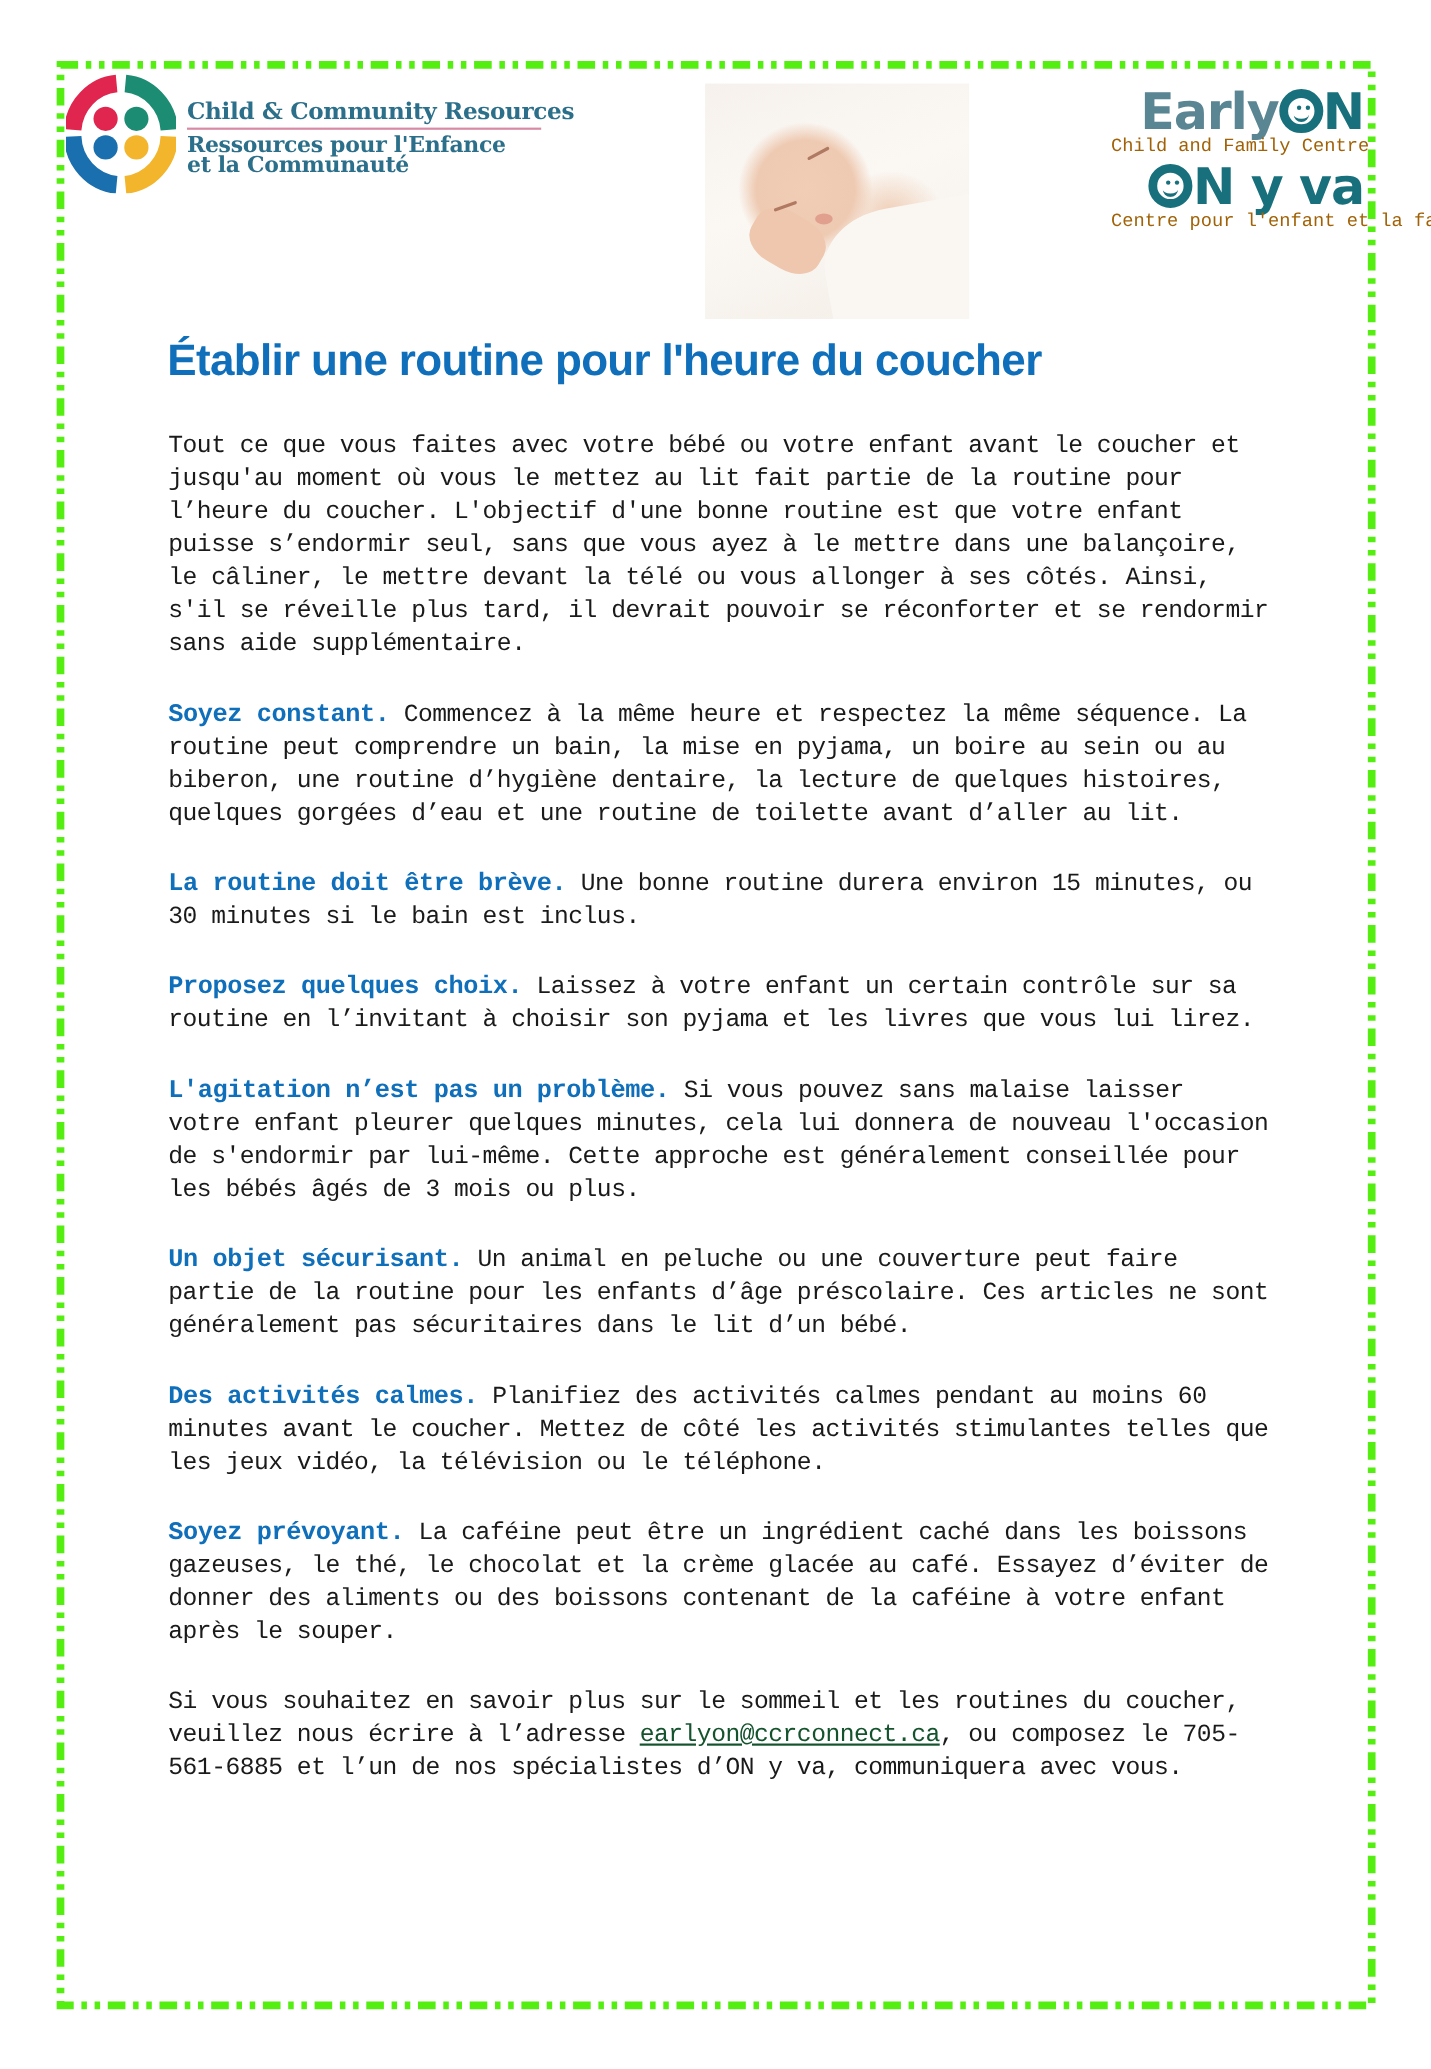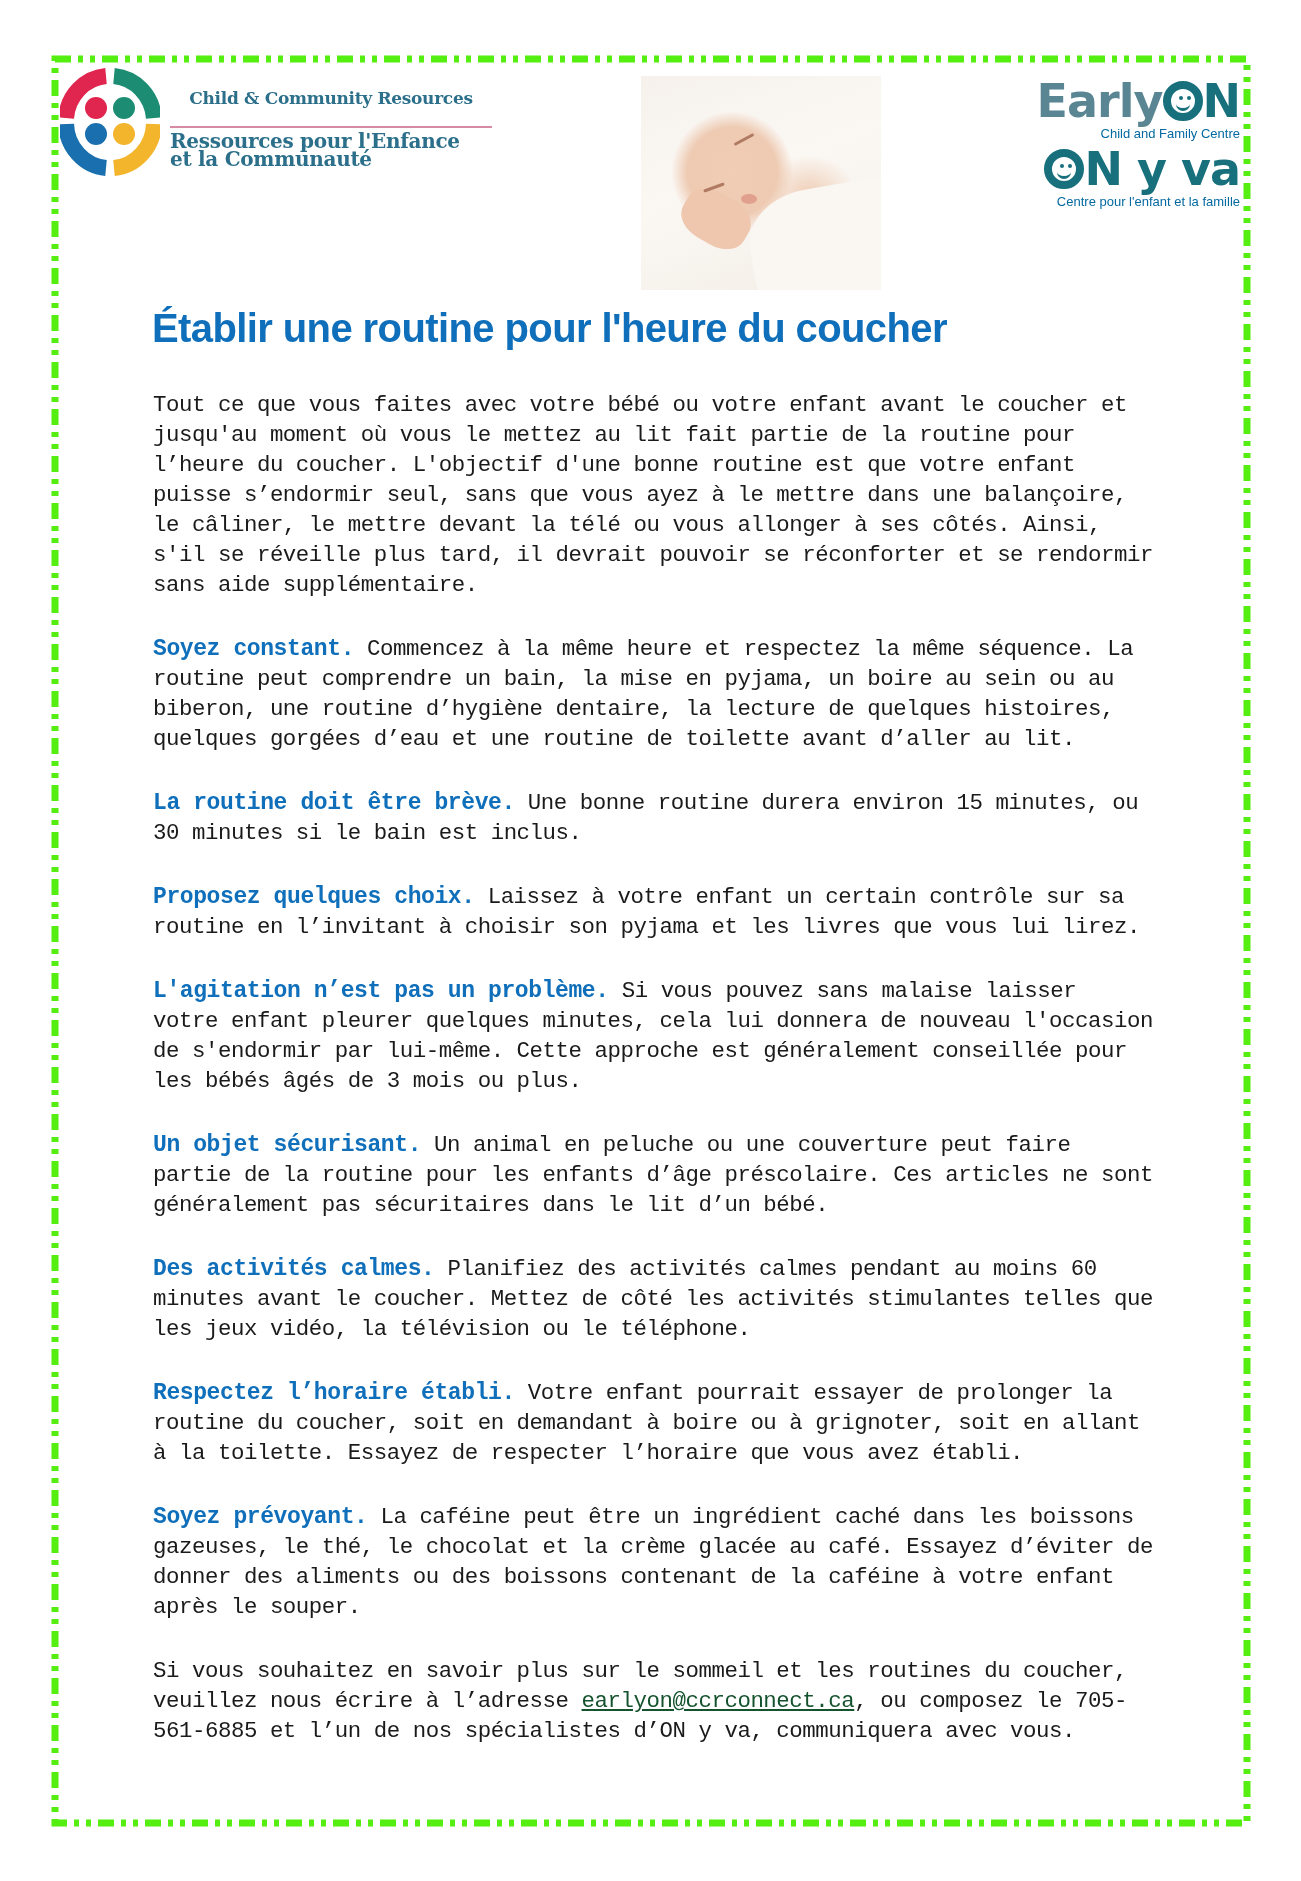--- a/index.html
+++ b/index.html
@@ -5,40 +5,40 @@
   html, body { margin:0; padding:0; background:#ffffff; }
   body { width:1301px; height:1881px; position:relative; overflow:hidden; font-family:"Liberation Sans", sans-serif; color:#1a1a1a; }
 
   
   #frame { position:absolute; left:0; top:0; width:1301px; height:1881px; pointer-events:none; }
 
   
   .ccr-logo { position:absolute; left:60px; top:66px; width:440px; height:112px; }
   .ccr-mark { position:absolute; left:0; top:0; width:100px; height:110px; }
   .ccr-text { position:absolute; left:110px; top:22px; font-family:"DejaVu Serif", serif; color:#2b6f8a; font-weight:bold; }
-  .ccr-en { font-size:17px; letter-spacing:-0.3px; padding-bottom:18px; border-bottom:2px solid #d68aa3; width:322px; white-space:nowrap;text-align:center; }
+  .ccr-en { font-size:21px; letter-spacing:-0.3px; padding-bottom:3px; border-bottom:2px solid #d68aa3; width:322px; white-space:nowrap;text-align:center; }
   .ccr-fr { font-size:20px; line-height:18px; margin-top:4px; letter-spacing:-0.3px; }
 
   
   .baby-photo { position:absolute; left:641px; top:76px; width:240px; height:214px; overflow:hidden;
     background: radial-gradient(ellipse 34% 38% at 38% 45%, #f2cdb6 0%, #eecab2 55%, rgba(238,202,178,0) 75%),
                 radial-gradient(ellipse 28% 26% at 70% 55%, #f0cfb8 0%, rgba(240,207,184,0) 70%),
                 linear-gradient(160deg, #f6f1ec 0%, #fbf8f4 45%, #f3ede6 100%); }
   .baby-photo .eye1, .baby-photo .eye2 { position:absolute; height:3px; background:#b07a62; border-radius:3px; }
   .baby-photo .eye1 { left:92px; top:62px; width:22px; transform:rotate(-28deg); }
   .baby-photo .eye2 { left:62px; top:110px; width:22px; transform:rotate(-20deg); }
   .baby-photo .mouth { position:absolute; left:100px; top:118px; width:16px; height:10px; background:#e1a08e; border-radius:50%; }
   .baby-photo .blanket { position:absolute; left:110px; top:110px; width:160px; height:120px; background:#faf7f3; border-radius:40% 10% 0 0; transform:rotate(-10deg); }
   .baby-photo .hand { position:absolute; left:40px; top:118px; width:70px; height:50px; background:#efc7ae; border-radius:40%; transform:rotate(30deg); }
 
   
   .earlyon-logo { position:absolute; left:1010px; top:76px; width:230px; height:160px; text-align:right; color:#5a8592; }
   .eo-big { font-family:"DejaVu Sans", sans-serif; font-weight:bold; font-size:46px; line-height:50px; letter-spacing:-1px; white-space:nowrap; }
   .eo-big .teal { color:#17707c; }
-  .eo-small { font-family:Liberation Sans, sans-serif; font-size:13px; color:#0369a1; line-height:16px; white-space:nowrap; }
+  .eo-small { font-family:Liberation Mono, monospace; font-size:17px; color:#a16207; line-height:16px; white-space:nowrap; }
   .smiley { display:inline-block; width:40px; height:40px; border:8px solid #17707c; border-radius:50%; box-sizing:border-box; position:relative; vertical-align:-4px; }
   .smiley::before { content:""; position:absolute; left:8px; top:7px; width:4px; height:4px; background:#17707c; border-radius:50%; box-shadow:8px 0 0 #17707c; }
   .smiley::after { content:""; position:absolute; left:5px; top:10px; width:14px; height:9px; border-bottom:3px solid #17707c; border-radius:0 0 10px 10px; }
 
   
   .doc-title { position:absolute; left:152px; top:306px; font-size:40px; font-weight:bold; color:#0f6fba; letter-spacing:-0.6px; white-space:nowrap; }
   .content { position:absolute; left:153px; top:390px; width:1000px; }
   .para { font-size:22.4px; line-height:30px; margin:0 0 34px 0; letter-spacing:-0.45px; color:#1a1a1a;font-family:Liberation Mono, monospace; }
   .para .lead { color:#0f6fba; font-weight:bold; font-size:23px; letter-spacing:-0.4px; }
   .para a { color:#14532d; text-decoration:underline; }
@@ -93,17 +93,16 @@
 
 <div class="content">
   <p class="para">Tout ce que vous faites avec votre bébé ou votre enfant avant le coucher et jusqu'au moment où vous le mettez au lit fait partie de la routine pour l’heure du coucher. L'objectif d'une bonne routine est que votre enfant puisse s’endormir seul, sans que vous ayez à le mettre dans une balançoire, le câliner, le mettre devant la télé ou vous allonger à ses côtés. Ainsi, s'il se réveille plus tard, il devrait pouvoir se réconforter et se rendormir sans aide supplémentaire.</p>
 
   <p class="para"><span class="lead">Soyez constant.</span><span> Commencez à la même heure et respectez la même séquence. La routine peut comprendre un bain, la mise en pyjama, un boire au sein ou au biberon, une routine d’hygiène dentaire, la lecture de quelques histoires, quelques gorgées d’eau et une routine de toilette avant d’aller au lit.</span></p>
   <p class="para"><span class="lead">La routine doit être brève.</span><span> Une bonne routine durera environ 15 minutes, ou 30 minutes si le bain est inclus.</span></p>
   <p class="para"><span class="lead">Proposez quelques choix.</span><span> Laissez à votre enfant un certain contrôle sur sa routine en l’invitant à choisir son pyjama et les livres que vous lui lirez.</span></p>
   <p class="para"><span class="lead">L'agitation n’est pas un problème.</span><span> Si vous pouvez sans malaise laisser votre enfant pleurer quelques minutes, cela lui donnera de nouveau l'occasion de s'endormir par lui-même. Cette approche est généralement conseillée pour les bébés âgés de 3 mois ou plus.</span></p>
   <p class="para"><span class="lead">Un objet sécurisant.</span><span> Un animal en peluche ou une couverture peut faire partie de la routine pour les enfants d’âge préscolaire. Ces articles ne sont généralement pas sécuritaires dans le lit d’un bébé.</span></p>
   <p class="para"><span class="lead">Des activités calmes.</span><span> Planifiez des activités calmes pendant au moins 60 minutes avant le coucher. Mettez de côté les activités stimulantes telles que les jeux vidéo, la télévision ou le téléphone.</span></p>
-  <p class="para"><span class="lead">Respectez l’horaire établi.</span><span> Votre enfant pourrait essayer de prolonger la routine du coucher, soit en demandant à boire ou à grignoter, soit en allant à la toilette. Essayez de respecter l’horaire que vous avez établi.</span></p>
   <p class="para"><span class="lead">Soyez prévoyant.</span><span> La caféine peut être un ingrédient caché dans les boissons gazeuses, le thé, le chocolat et la crème glacée au café. Essayez d’éviter de donner des aliments ou des boissons contenant de la caféine à votre enfant après le souper.</span></p>
 
   <p class="para"><span>Si vous souhaitez en savoir plus sur le sommeil et les routines du coucher, veuillez nous écrire à l’adresse </span><a>earlyon@ccrconnect.ca</a><span>, ou composez le 705-561-6885 et l’un de nos spécialistes d’ON y va, communiquera avec vous.</span></p>
 </div>
 
 </body></html>

